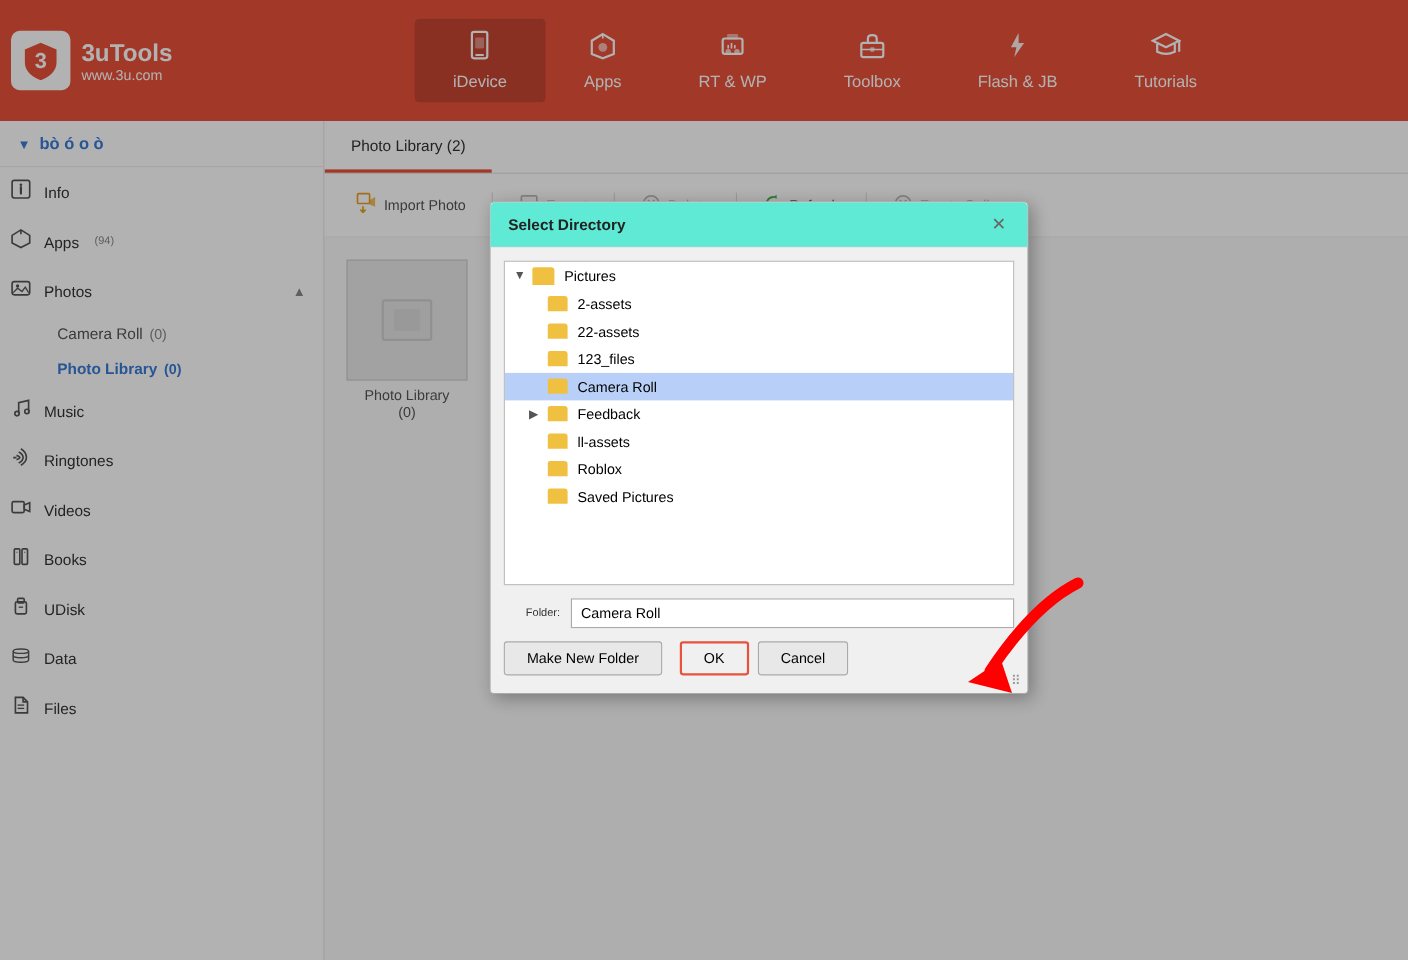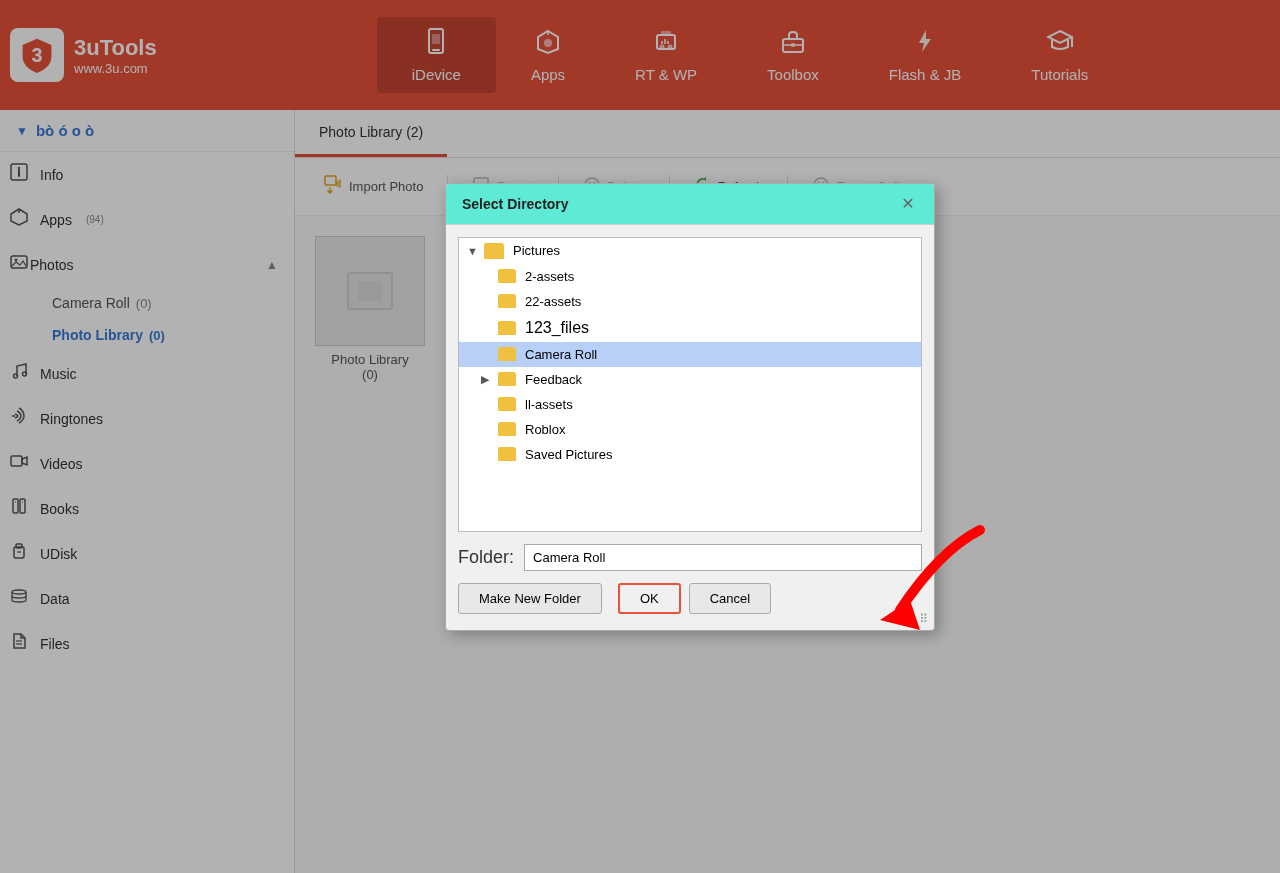--- a/index.html
+++ b/index.html
@@ -242,21 +242,21 @@
       gap: 5px;
     }
     .folder-row.selected { background: #b8d0f8; }
     .indent1 { padding-left: 22px; }
     .folder-field-row {
       display: flex;
       align-items: center;
       gap: 10px;
       margin-bottom: 12px;
     }
-    .folder-field-label { font-size: 18px; color: #333; }
+    .folder-field-label { font-size: 10px; color: #333; margin-left: 20px; }
     .folder-field-input {
       flex: 1;
       border: 1px solid #aaa;
       padding: 5px 8px;
       font-size: 13px;
       background: white;
       outline: none;
     }
     .dialog-actions {
       display: flex;
@@ -397,21 +397,21 @@
         <svg width="20" height="20" viewBox="0 0 20 20" fill="none">
           <path d="M10 2 L18 7 L18 14 L10 18 L2 14 L2 7 Z" stroke="#555" stroke-width="1.5" fill="none"></path>
           <line x1="10" y1="2" x2="10" y2="6" stroke="#555" stroke-width="1.5"></line>
         </svg>
       </span>
       <span class="item-label">Apps</span>
       <span class="item-count">(94)</span>
     </div>
 
     <div class="sidebar-item" style="display:flex; justify-content:space-between;">
-      <span style="display:flex;align-items:center;">
+      <span style="display:flex;align-items:center;gap:10px;">
         <span class="item-icon">
           <svg width="20" height="20" viewBox="0 0 20 20" fill="none">
             <rect x="2" y="4" width="16" height="12" rx="2" stroke="#555" stroke-width="1.5"></rect>
             <circle cx="7" cy="8" r="1.5" fill="#555"></circle>
             <path d="M3 14 L7 10 L11 13 L14 9 L17 14" stroke="#555" stroke-width="1.2" fill="none"></path>
           </svg>
         </span>
         <span class="item-label">Photos</span>
       </span>
       <span style="font-size:12px;color:#888;">▲</span>
@@ -606,21 +606,21 @@
           <span style="font-size:13px;">2-assets</span>
         </div>
         <div class="folder-row indent1">
           <span style="width:12px;"></span>
           <span style="display:inline-block;width:18px;height:14px;background:#f0c040;border-radius:2px 3px 0 0;margin-right:4px;"></span>
           <span style="font-size:13px;">22-assets</span>
         </div>
         <div class="folder-row indent1">
           <span style="width:12px;"></span>
           <span style="display:inline-block;width:18px;height:14px;background:#f0c040;border-radius:2px 3px 0 0;margin-right:4px;"></span>
-          <span style="font-size:16px;text-align:center;">123_files</span>
+          <span style="font-size:13px;text-align:center;">123_files</span>
         </div>
         <div class="folder-row indent1 selected">
           <span style="width:12px;"></span>
           <span style="display:inline-block;width:18px;height:14px;background:#f0c040;border-radius:2px 3px 0 0;margin-right:4px;"></span>
           <span style="font-size:13px;">Camera Roll</span>
         </div>
         <div class="folder-row indent1">
           <span style="font-size:11px;color:#555;width:12px;">▶</span>
           <span style="display:inline-block;width:18px;height:14px;background:#f0c040;border-radius:2px 3px 0 0;margin-right:4px;"></span>
           <span style="font-size:13px;">Feedback</span>

